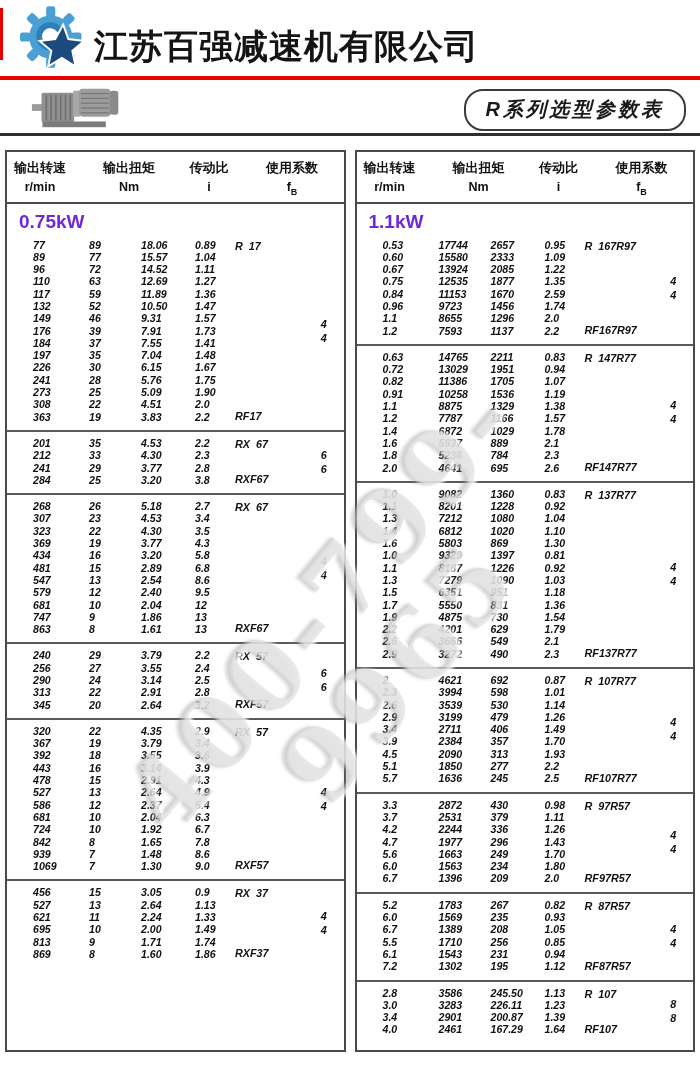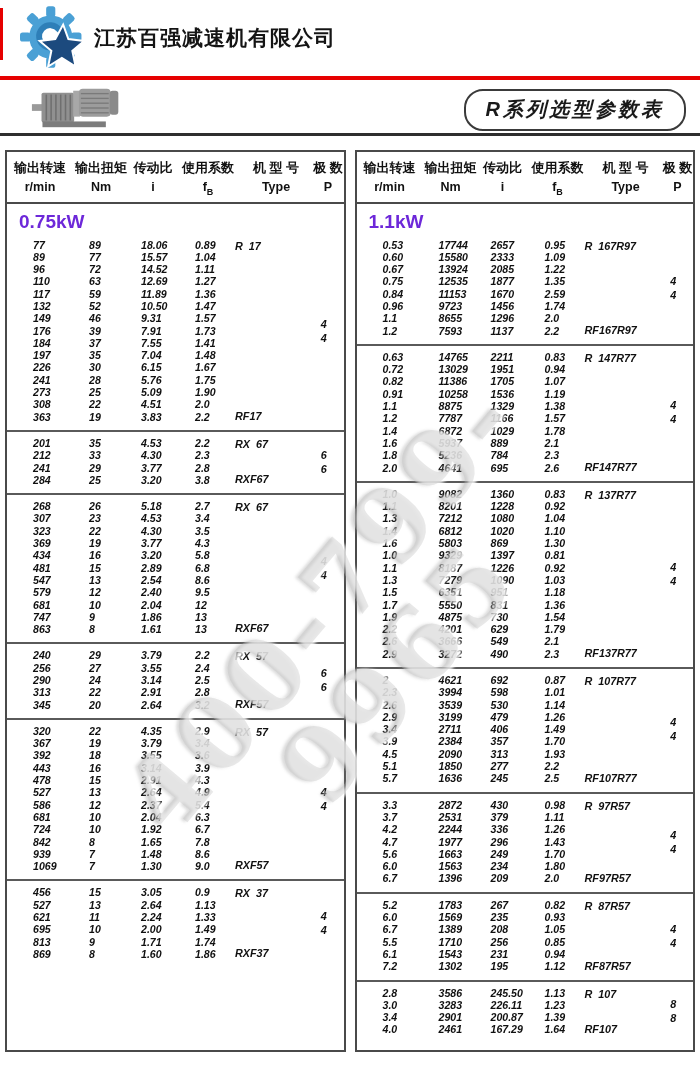--- a/index.html
+++ b/index.html
@@ -3,33 +3,33 @@
 <meta charset="utf-8">
 <style>
   * { box-sizing: border-box; margin: 0; padding: 0; }
   body { background: #e8e8e8; font-family: "Liberation Sans", "DejaVu Sans", sans-serif; }
   .page { position: relative; width: 700px; height: 1068px; background: #fff; margin: 0 auto; overflow: hidden; }
 
   
   .header { position: relative; height: 76px; }
   .red-sliver { position: absolute; left: 0; top: 8px; width: 3px; height: 52px; background: #e60000; }
   .logo { position: absolute; left: 20px; top: 4px; }
-  .company { position: absolute; left: 94px; top: 24px; font-size: 21px; font-weight: bold; color: #141414; letter-spacing: 1px; }
+  .company { position: absolute; left: 94px; top: 24px; font-size: 34px; font-weight: bold; color: #141414; letter-spacing: 1px; }
   .hotline { position: absolute; right: 16px; top: 34px; font-size: 20px; font-weight: bold; color: #f20000; letter-spacing: 0.5px; }
   .red-line { height: 4px; background: #e60000; }
 
   .subheader { position: relative; height: 53px; }
   .gearmotor { position: absolute; left: 28px; top: 4px; }
   .badge { position: absolute; right: 14px; top: 9px; border: 2px solid #3a3a3a; border-radius: 19px; padding: 5px 20px 6px; font-size: 20px; font-weight: bold; font-style: italic; color: #1a1a1a; letter-spacing: 3px; background: #fff; }
   .dark-line { height: 3px; background: #2e2e2e; }
 
   
   .tables { display: flex; gap: 9px; padding: 14px 5px 0; position: relative; z-index: 2; }
   .rtable { width: 341px; height: 902px; border: 2px solid #4a4a4a; display: flex; flex-direction: column; background: #fff; overflow: hidden; }
-  .thead { display: grid; grid-template-columns: 66px 56px 48px 62px 74px 30px; padding: 7px 0 5px; border-bottom: 2px solid #4a4a4a; }
+  .thead { display: grid; grid-template-columns: 66px 56px 48px 62px 74px 30px; padding: 7px 0 5px; border-bottom: 2px solid #4a4a4a; gap: 28px; }
   .hc { text-align: center; font-weight: bold; color: #111; }
   .hc .cn { font-size: 13px; display: block; }
   .hc .unit { font-size: 12.5px; display: block; margin-top: 3px; }
   .hc sub { font-size: 9px; }
   .power { font-size: 19px; font-weight: bold; color: #6d28d9; padding: 7px 0 1px 12px; }
   .blocks { flex: 1; display: flex; flex-direction: column; font-style: italic; }
   .block { display: flex; padding: 5px 0 7px; }
   .block + .block { border-top: 2px solid #5a5a5a; }
   .rowsarea { width: 228px; }
   .trow { display: flex; height: 12.3px; line-height: 12.3px; }

